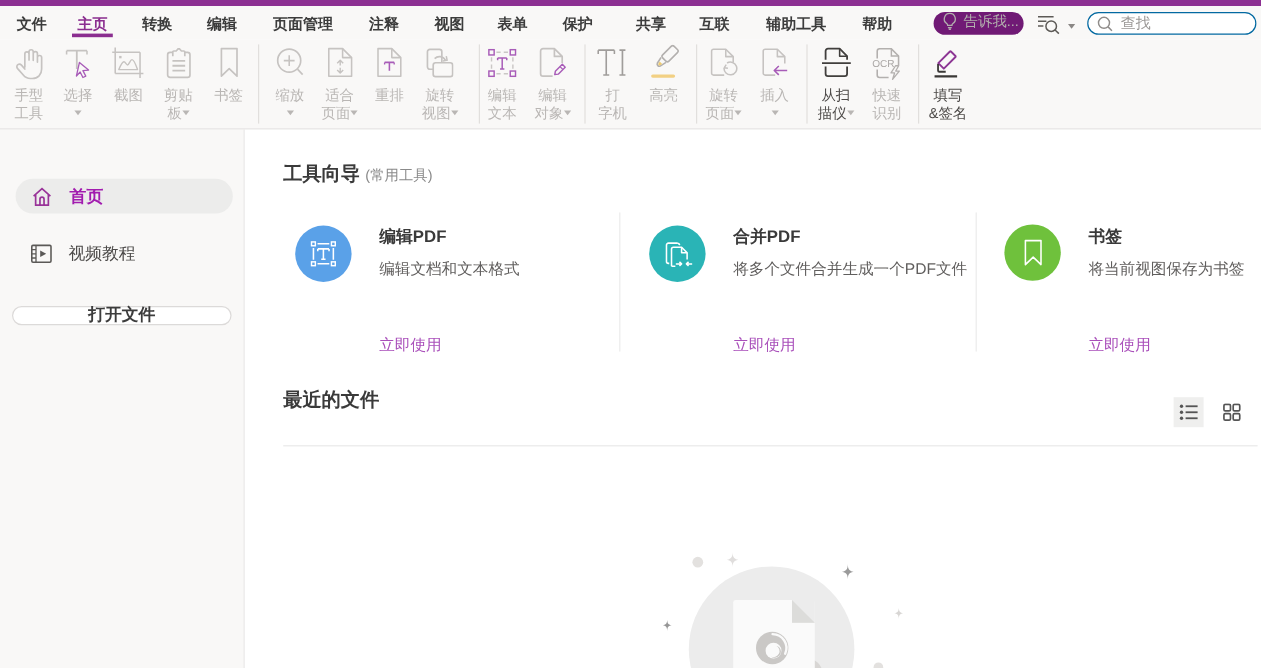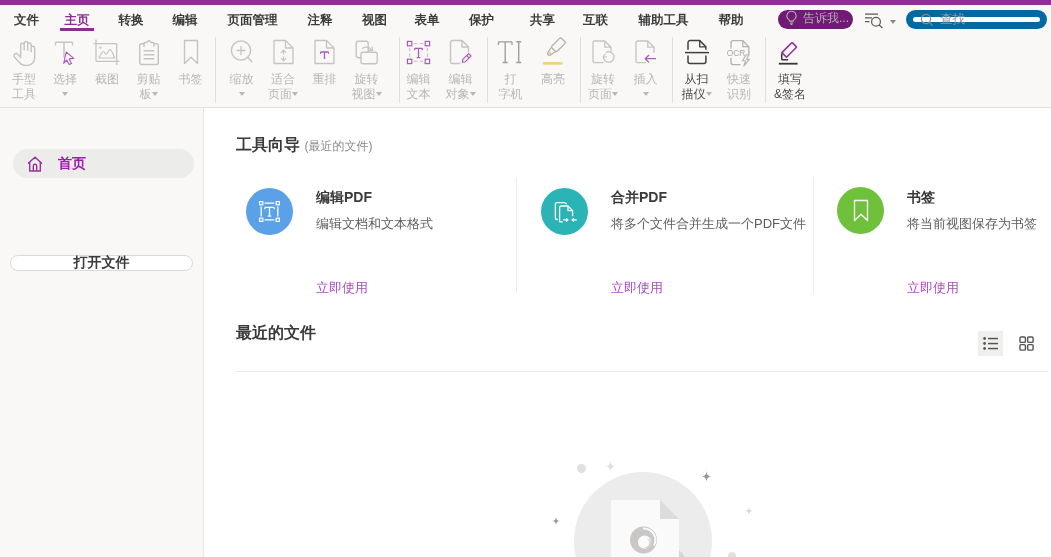--- a/index.html
+++ b/index.html
@@ -59,21 +59,21 @@
 <span style="margin-left:5px;font-size:12px;color:#b2afad">告诉我...</span>
     </div>
     <div style="position:absolute;left:864px;top:7px">
       <svg width="22" height="17" viewBox="0 0 22 17" fill="none" stroke="#5d5a57" stroke-width="1.25">
         <path d="M1 2 h13 M1 5.8 h7 M1 9.6 h4.5"></path>
         <circle cx="12" cy="9.8" r="4.4"></circle>
         <path d="M15.2 13 l3.2 3"></path>
       </svg>
     </div>
     <div class="caret" style="position:absolute;left:890px;top:15px"></div>
-    <div style="position:absolute;left:906px;top:5px;width:141px;height:19px;border-radius:10px;background:#fff;border:7px solid #0369a1;display:flex;align-items:center">
+    <div style="position:absolute;left:906px;top:5px;width:141px;height:19px;border-radius:10px;background:#fff;border:1px solid #0369a1;display:flex;align-items:center">
 <svg style="margin-left:7px" width="14" height="14" viewBox="0 0 14 14" fill="none" stroke="#8f8c8a" stroke-width="1.2">
         <circle cx="6" cy="6" r="4.6"></circle>
         <path d="M9.4 9.4 l3.2 3.2"></path>
       </svg>
 <span style="margin-left:6px;font-size:12.5px;color:#9a9795">查找</span>
     </div>
   </div>
 <div class="toolbar" id="toolbar">
     <div class="tb" style="left:2px">
       <div class="ic">
@@ -284,24 +284,34 @@
 <div class="main">
 <div class="sidebar">
   <div class="navpill">
         <span style="margin-left:12px">
           <svg width="20" height="20" viewBox="0 0 20 20" fill="none" stroke="#993399" stroke-width="1.4">
             <path d="M3 9.5 L10 3.2 L17 9.5 M4.7 8.3 V17 H15.3 V8.3 M8.3 17 V12 A1.7 1.7 0 0 1 11.7 12 V17"></path>
           </svg>
         </span>
         <span class="txt">首页</span>
       </div>
+  <div class="nav2">
+        <span style="margin-left:12px">
+          <svg width="19" height="19" viewBox="0 0 19 19" fill="none" stroke="#5b5957" stroke-width="1.3">
+            <rect x="1.5" y="2.5" width="16" height="14" rx="1"></rect>
+            <path d="M5 2.5 V16.5 M1.5 6 H5 M1.5 9.5 H5 M1.5 13 H5" stroke-width="1.1"></path>
+            <path d="M8.5 6.8 L13.5 9.5 L8.5 12.2 Z" fill="#5b5957" stroke="none"></path>
+          </svg>
+        </span>
+        <span class="txt">视频教程</span>
+      </div>
   <div class="openbtn">打开文件</div>
 </div>
 <div class="content" id="content">
-  <div class="h1" style="top:27px">工具向导 <span class="sub">(最近的文件)</span></div>
+  <div class="h1" style="top:27px">工具向导 <span class="sub">(常用工具)</span></div>
 
   <div class="ccirc" style="left:42px;top:80px;background:#5aa1e8" id="icon-edit">
         <svg width="27" height="27" viewBox="0 0 27 27" fill="none" stroke="#fff">
           <g stroke-width="1.2">
             <rect x="3.6" y="3.6" width="3.2" height="3.2"></rect>
             <rect x="20.2" y="3.6" width="3.2" height="3.2"></rect>
             <rect x="3.6" y="20.2" width="3.2" height="3.2"></rect>
             <rect x="20.2" y="20.2" width="3.2" height="3.2"></rect>
           </g>
           <g stroke-width="1.3">

